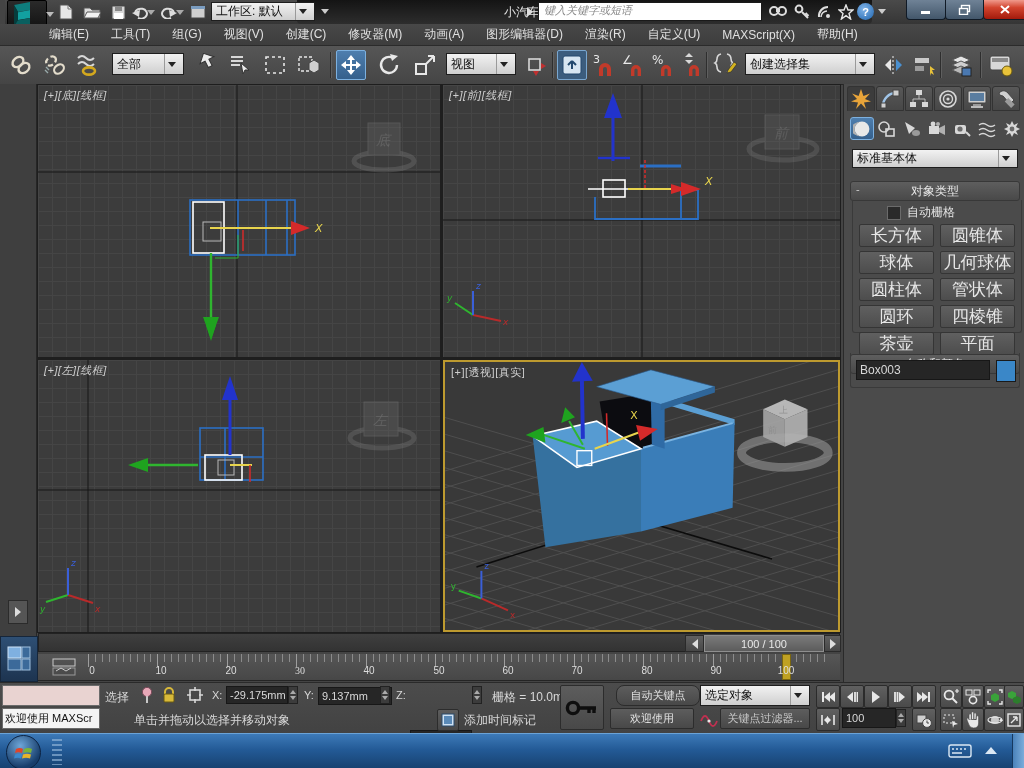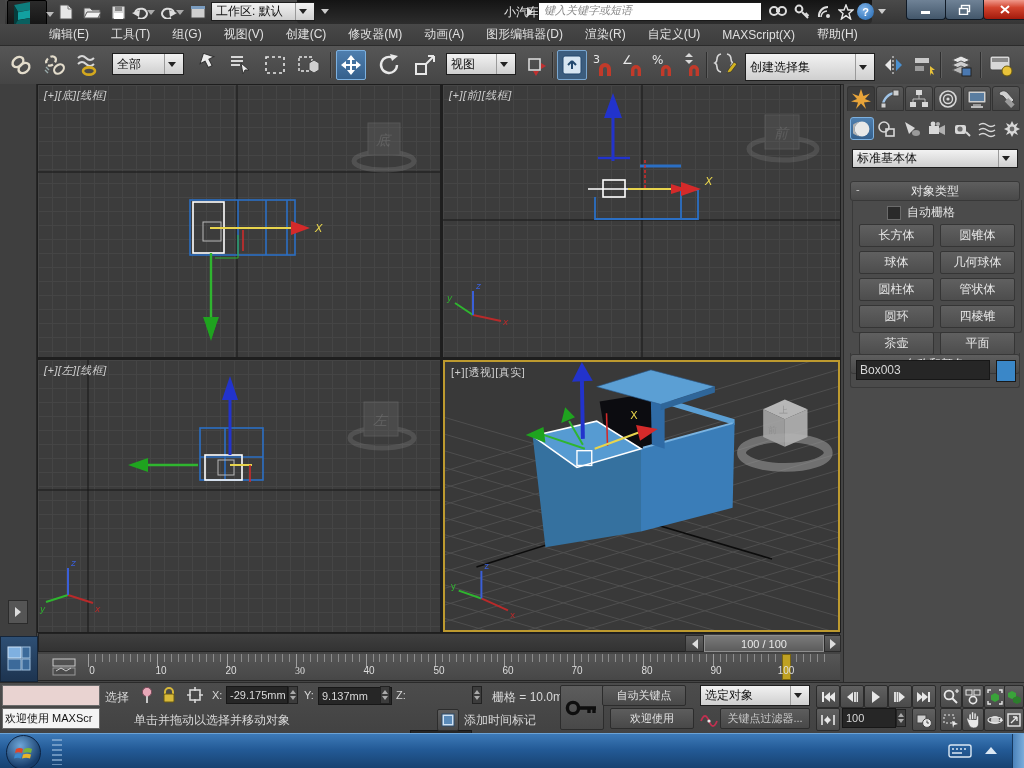--- a/index.html
+++ b/index.html
@@ -58,21 +58,21 @@
   
   .cpanel{left:843px;top:84px;width:181px;height:598px;background:#4b4b4b;border-left:1px solid #2a2a2a;}
   .cptab{top:2px;width:28px;height:25px;display:flex;align-items:center;justify-content:center;background:linear-gradient(#585858,#474747);border:1px solid #333;border-radius:3px 3px 0 0;box-sizing:border-box;}
   .cptab.active{background:#3c3c3c;border-bottom:1px solid #3c3c3c;}
   .cpsub{top:33px;width:24px;height:23px;display:flex;align-items:center;justify-content:center;}
   .cpsub.active{background:linear-gradient(#4e7eae,#35608c);border:1px solid #7db1e0;border-radius:3px;box-sizing:border-box;}
   .rollhead{background:linear-gradient(#5e5e5e,#494949);border:1px solid #383838;border-radius:3px;color:#e8e8e8;
             font-size:12px;display:flex;align-items:center;justify-content:center;position:relative;}
   .rollhead .minus{position:absolute;left:5px;top:1px;color:#cfcfcf;font-size:11px;}
   .objbtn{background:linear-gradient(#606060,#4d4d4d);border:1px solid #353535;border-radius:2px;color:#e6e6e6;
-          font-size:12px;display:flex;align-items:center;justify-content:center;height:21px;}
+          font-size:17px;display:flex;align-items:center;justify-content:center;height:21px;}
   .chk{width:12px;height:12px;background:#2a2a2a;border:1px solid #6b6b6b;display:inline-block;}
   
   .taskbar{left:0;top:733px;width:1024px;height:35px;background:linear-gradient(#3d7ab8,#235a96 45%,#17416f);border-top:1px solid #6ba3d6;}
   svg{display:block;}
   .svgtext{font-family:"DejaVu Sans",sans-serif;}
 </style>
 </head>
 <body>
 
 <div id="root">
@@ -329,21 +329,21 @@
           <path d="M10,24 v-6 a5,5 0 0 1 10,0 v6 h-3.4 v-6 a1.6,1.6 0 0 0 -3.2,0 v6 z" fill="#c23a2a"></path>
         </svg>
     </div>
     <div class="abs tsep" style="left:706px;"></div>
     <div class="abs tbtn" style="left:711px;">
       <svg width="26" height="26">
           <path d="M8,2 q-4,1 -4,5 q0,3 -2,4 q2,1 2,4 q0,4 4,5 M14,2 q4,1 4,5 q0,3 2,4 -2,1 -2,4 0,4 -4,5" fill="none" stroke="#d8d8d8" stroke-width="1.6"></path>
           <path d="M15,18 l6,-8 3,2 -6,8 -4,1 z" fill="#d3b21e" stroke="#333" stroke-width=".8"></path>
         </svg>
     </div>
-    <div class="abs combo" style="left:745px;top:7px;width:130px;height:28px;">
+    <div class="abs combo" style="left:745px;top:7px;width:130px;height:22px;">
       <span>创建选择集</span>
       <span class="arrowbox">
           <span class="tri-d"></span>
         </span>
     </div>
     <div class="abs tbtn" style="left:880px;">
       <svg width="24" height="24">
           <path d="M10,3 v18" stroke="#d8d8d8" stroke-width="1.2" stroke-dasharray="2,2"></path>
           <polygon points="8,6 2,12 8,18" fill="#e8e8e8"></polygon>
           <polygon points="13,6 19,12 13,18" fill="#4a90d0"></polygon>
@@ -792,21 +792,21 @@
         <span class="d"></span>
       </div>
     <div class="abs stext" style="left:492px;top:6px;font-size:12px;">栅格 = 10.0mm</div>
 
     <div class="abs sbtn" style="left:560px;top:2px;width:44px;height:45px;">
       <svg width="34" height="22">
           <circle cx="8" cy="11" r="5.6" fill="none" stroke="#0e0e0e" stroke-width="3.4"></circle>
           <path d="M13,11 h18 M24,11 v5 M29,11 v5" stroke="#0e0e0e" stroke-width="3.4" fill="none"></path>
         </svg>
     </div>
-    <div class="abs sbtn" style="left:602px;top:2px;width:84px;height:21px;">
+    <div class="abs sbtn" style="left:616px;top:2px;width:84px;height:21px;border-radius:8px;">
         <span>自动关键点</span>
       </div>
     <div class="abs combo" style="left:700px;top:2px;width:110px;height:21px;">
       <span>选定对象</span>
       <span class="arrowbox">
           <span class="tri-d"></span>
         </span>
     </div>
     <div class="abs pbtn" style="left:816px;top:2px;width:22px;height:21px;">
       <svg width="14" height="10">

